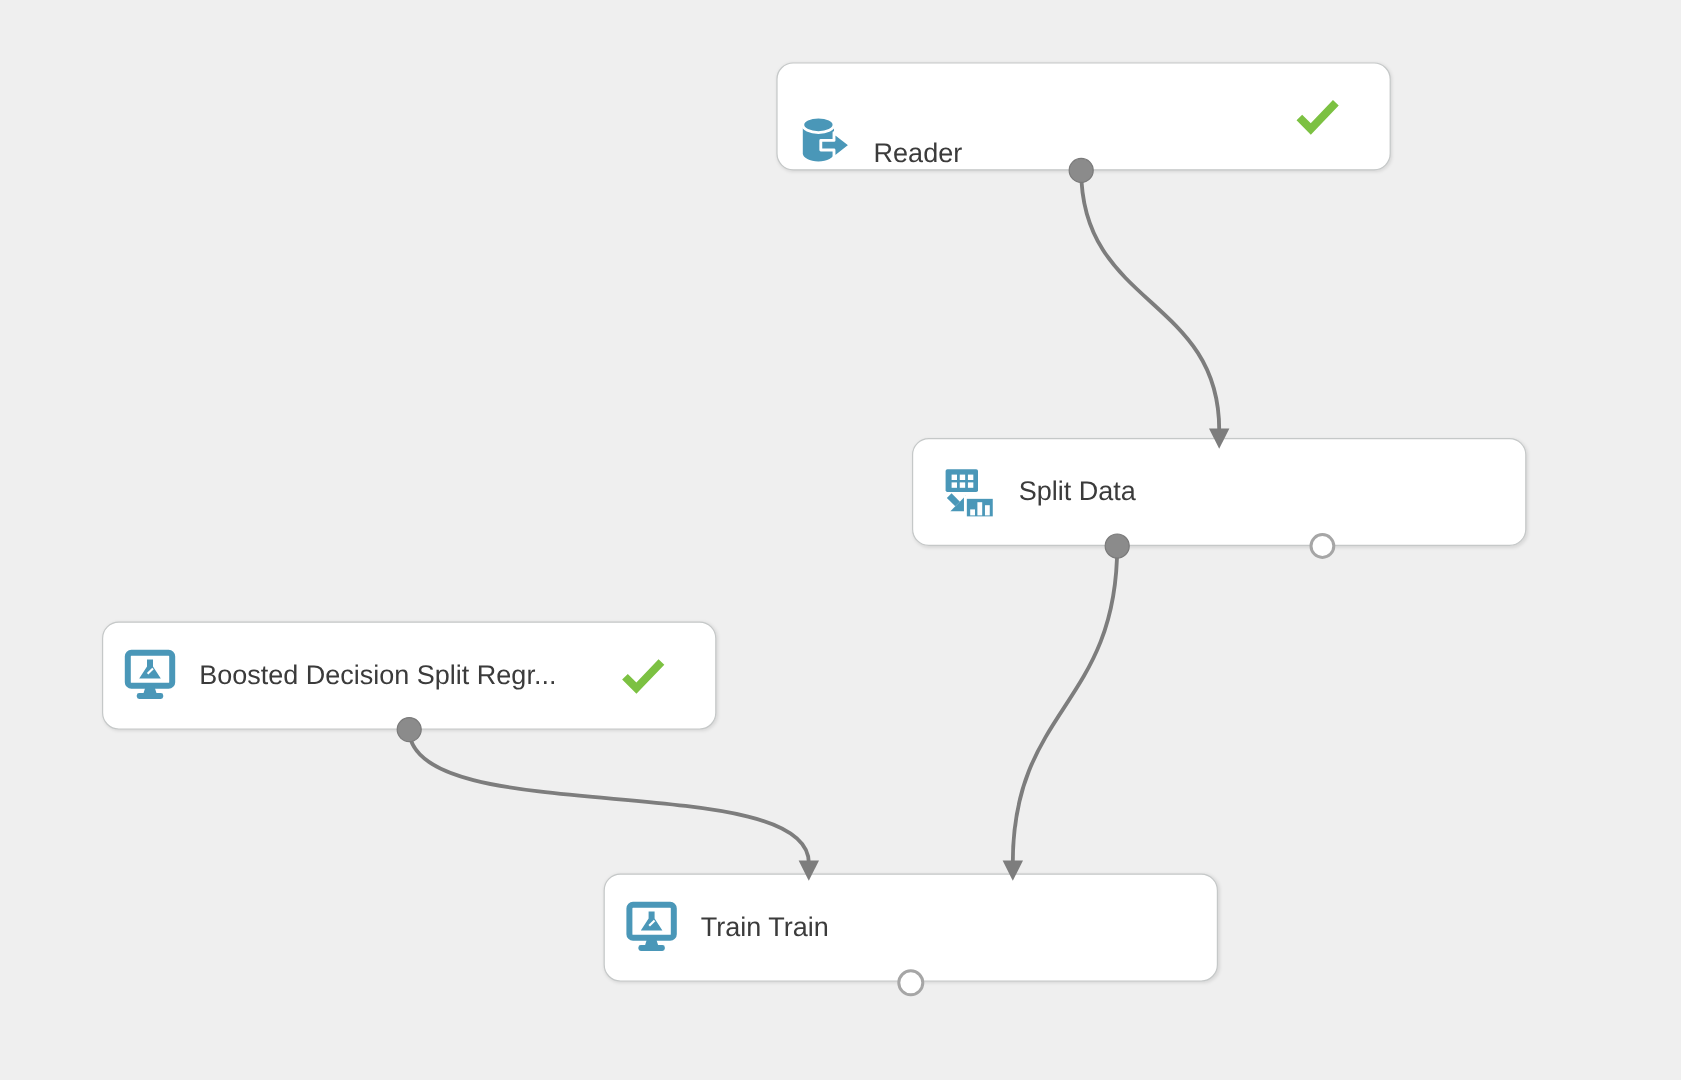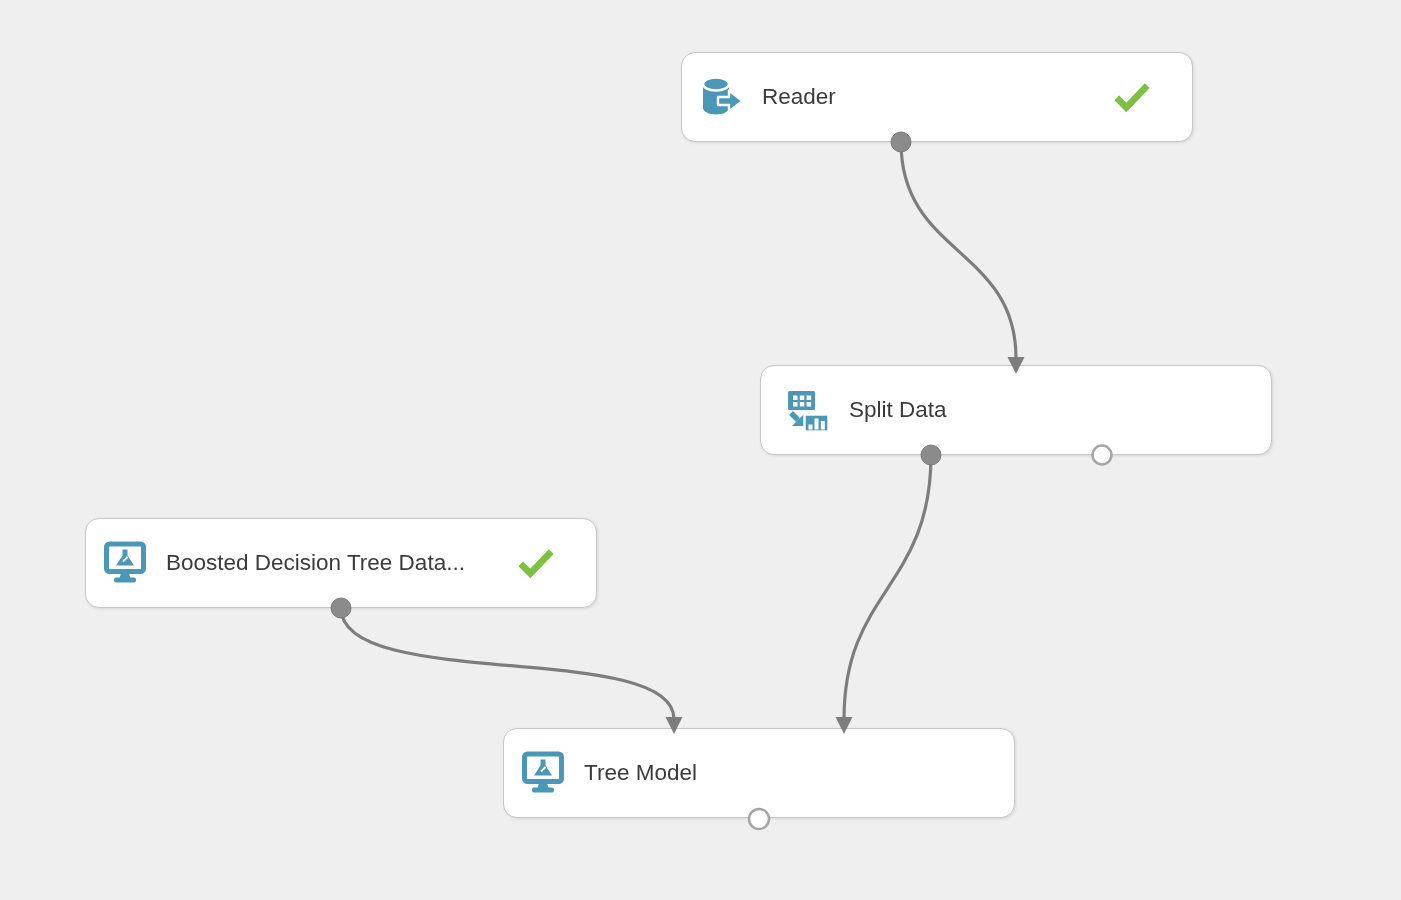--- a/index.html
+++ b/index.html
@@ -48,21 +48,21 @@
   .edge-layer{
     position:absolute;left:0;top:0;
     pointer-events:none;
   }
 </style>
 </head>
 <body>
 
 <div class="canvas">
 
-  <div class="node" style="left:681px;top:52px;">
+  <div class="node" style="left:647px;top:52px;align-items:flex-end;">
     <span class="icon">
       <svg width="48" height="48" viewBox="0 0 48 48">
         <path d="M6 11 v24 c0 3.6 5.8 6.5 13 6.5 s13 -2.9 13 -6.5 v-24 z" fill="#4a97b8"></path>
         <ellipse cx="19" cy="11" rx="13" ry="6.5" fill="#4a97b8" stroke="#ffffff" stroke-width="2.4"></ellipse>
         <path d="M21 24 h11 v-6.5 l13.5 10.5 -13.5 10.5 v-6.5 h-11 z" fill="#4a97b8" stroke="#ffffff" stroke-width="2.4" stroke-linejoin="round"></path>
       </svg>
     </span>
     <span class="label">Reader</span>
     <span class="check">
       <svg width="38" height="31" viewBox="0 0 40 32">
@@ -95,39 +95,39 @@
   <div class="node" style="left:85px;top:518px;">
     <span class="icon">
       <svg width="48" height="48" viewBox="0 0 48 48">
         <rect x="5.5" y="5" width="37" height="27.5" rx="3" fill="#ffffff" stroke="#4a97b8" stroke-width="5"></rect>
         <polygon points="21.5,10.5 26.5,10.5 26.5,16.5 33,26.5 15,26.5 21.5,16.5" fill="#4a97b8"></polygon>
         <line x1="22" y1="22.5" x2="26.5" y2="18" stroke="#ffffff" stroke-width="1.8"></line>
         <polygon points="20.5,32.5 27.5,32.5 29.5,39 18.5,39" fill="#4a97b8"></polygon>
         <rect x="13" y="38.5" width="22" height="5" rx="2" fill="#4a97b8"></rect>
       </svg>
     </span>
-    <span class="label">Boosted Decision Tree Data...</span>
+    <span class="label">Boosted Decision Split Regr...</span>
     <span class="check">
       <svg width="38" height="31" viewBox="0 0 40 32">
         <path d="M4 17 L14 27 L36 4" fill="none" stroke="#7cc142" stroke-width="7"></path>
       </svg>
     </span>
   </div>
 
   <div class="node" style="left:503px;top:728px;">
     <span class="icon">
       <svg width="48" height="48" viewBox="0 0 48 48">
         <rect x="5.5" y="5" width="37" height="27.5" rx="3" fill="#ffffff" stroke="#4a97b8" stroke-width="5"></rect>
         <polygon points="21.5,10.5 26.5,10.5 26.5,16.5 33,26.5 15,26.5 21.5,16.5" fill="#4a97b8"></polygon>
         <line x1="22" y1="22.5" x2="26.5" y2="18" stroke="#ffffff" stroke-width="1.8"></line>
         <polygon points="20.5,32.5 27.5,32.5 29.5,39 18.5,39" fill="#4a97b8"></polygon>
         <rect x="13" y="38.5" width="22" height="5" rx="2" fill="#4a97b8"></rect>
       </svg>
     </span>
-    <span class="label">Tree Model</span>
+    <span class="label">Train Train</span>
   </div>
 
   <svg class="edge-layer" width="1401" height="900" viewBox="0 0 1401 900">
 
     <path d="M 901 142 C 901 255, 1016 248, 1016 358" fill="none" stroke="#7d7d7d" stroke-width="3.2"></path>
     <polygon points="1007.5,357 1024.5,357 1016,374" fill="#7d7d7d"></polygon>
 
     <path d="M 931 455 C 931 588, 844 590, 844 719" fill="none" stroke="#7d7d7d" stroke-width="3.2"></path>
     <polygon points="835.5,717 852.5,717 844,734" fill="#7d7d7d"></polygon>
 

